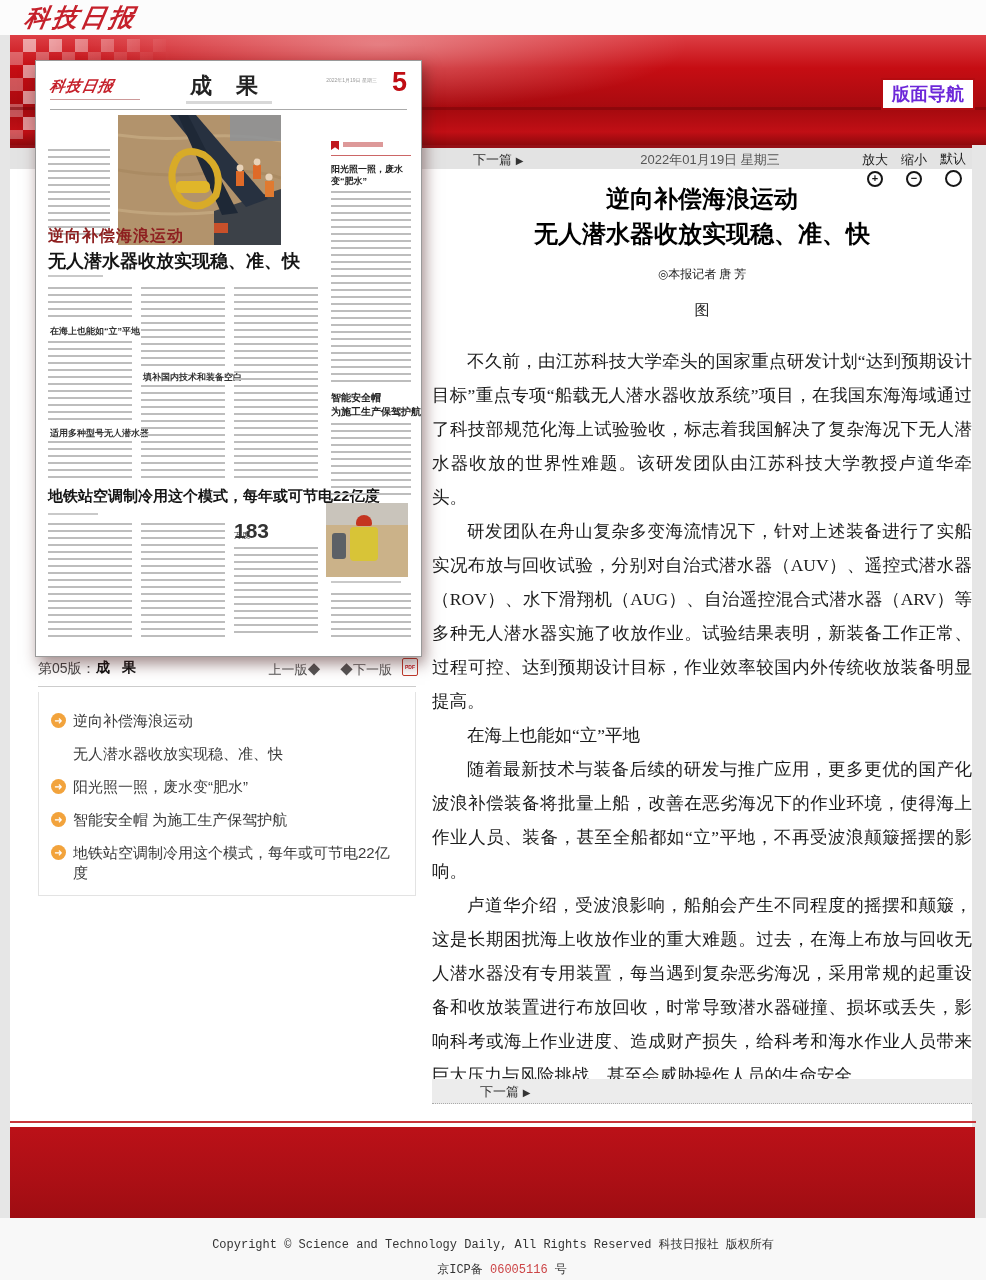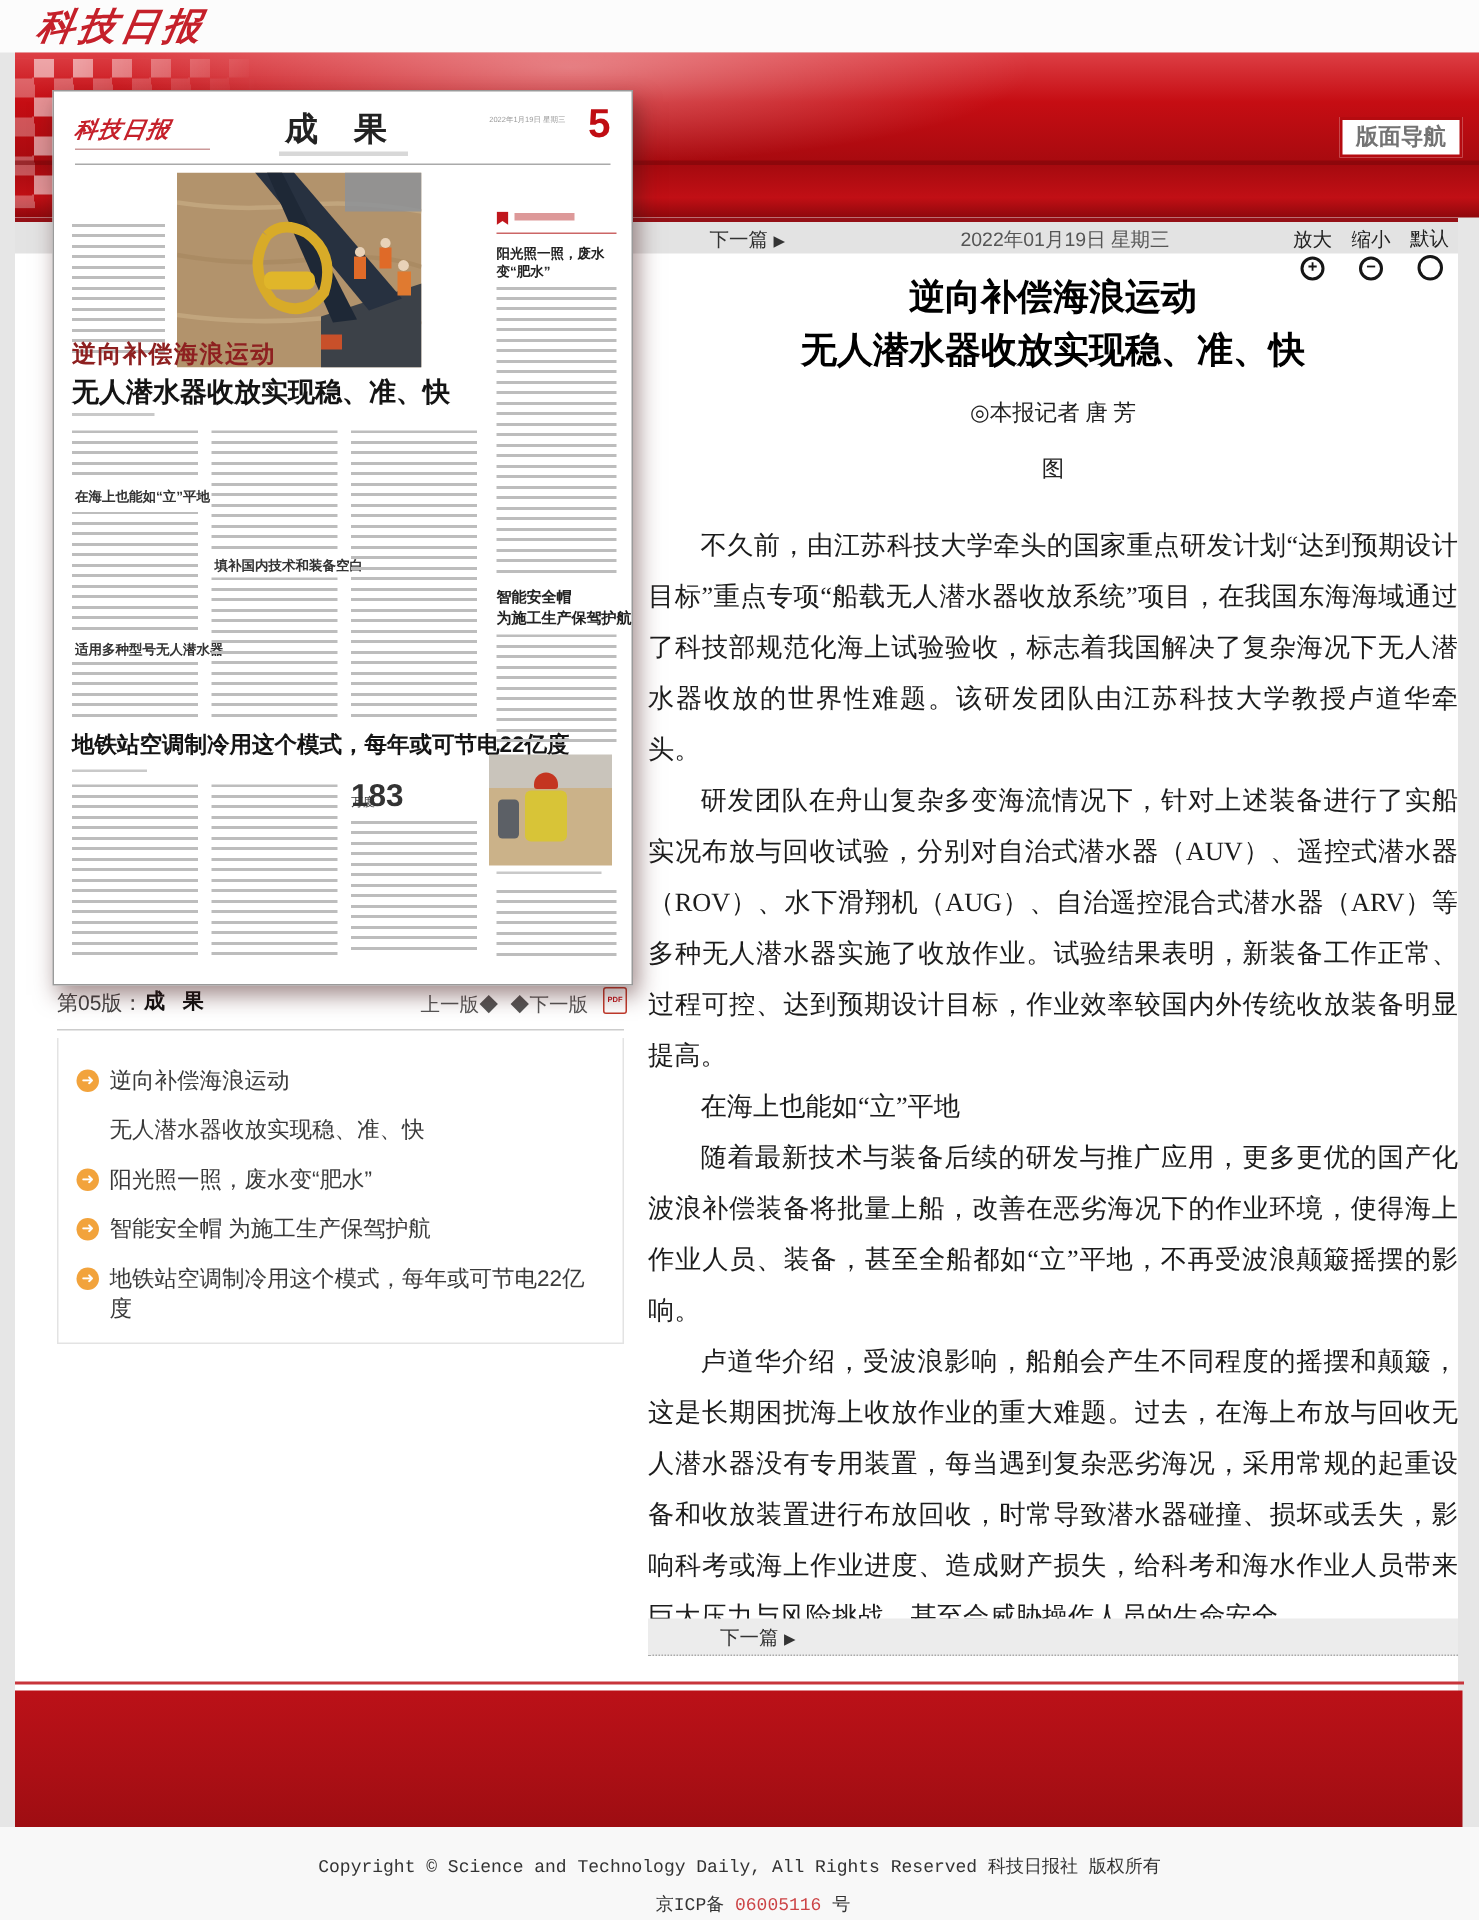--- a/index.html
+++ b/index.html
@@ -29,22 +29,22 @@
     background-size:26px 26px;
     -webkit-mask-image:linear-gradient(to right,#000 20%,transparent 85%);
     mask-image:linear-gradient(to right,#000 20%,transparent 85%);
   }
   .banner-swoosh {
     position:absolute; left:60px; top:-55px; width:620px; height:130px; border-radius:50%;
     background:radial-gradient(ellipse at center, rgba(255,255,255,.38), rgba(255,255,255,0) 70%);
   }
   .banner-band { position:absolute; left:0; right:0; top:72px; height:3px; background:rgba(120,6,9,.55); }
   .nav-btn {
-    position:absolute; right:11px; top:43px; background:#fff; color:#737373;
-    border:2px solid #b50b10; font-weight:bold; font-size:15px; padding:2px 9px; cursor:pointer;
+    position:absolute; right:11px; top:43px; background:#fff; color:#6d28d9;
+    border:2px solid #b50b10; font-weight:bold; font-size:18px; padding:2px 9px; cursor:pointer;
     font-family:"Liberation Sans", sans-serif;
   }
 
   
   .content-bg { left:10px; top:145px; right:14px; height:983px; background:#fff; }
   .bottom-bg  { left:0; top:1218px; right:0; bottom:0; background:#f8f8f8; }
 
   
   .toolbar {
     left:10px; top:145px; right:14px; height:21px;
@@ -115,21 +115,21 @@
   .t-vest { left:24px; top:24px; width:28px; height:34px; background:#d8c437; border-radius:4px; }
   .t-vest2 { left:6px; top:30px; width:14px; height:26px; background:#5c6066; border-radius:3px; }
   .t-pcap { left:295px; top:520px; width:70px; height:4px; }
   .t-rcol3 { left:295px; top:532px; width:80px; height:45px; }
 
   
   .edition-row { left:38px; top:655px; width:378px; height:28px; font-size:14px; color:#444; z-index:2; }
   .edition-label { position:absolute; left:0; top:5px; }
   .edition-name { position:absolute; left:58px; top:4px; font-weight:bold; color:#111; letter-spacing:4px; }
   .edition-nav { position:absolute; right:24px; top:6px; font-size:13px; color:#555; }
-  .edition-nav .lnk { cursor:pointer; margin-left:4px;text-align:right; }
+  .edition-nav .lnk { cursor:pointer; margin-left:16px;text-align:right; }
   .pdf-icon {
     position:absolute; right:-2px; top:3px; width:14px; height:16px; background:#fff;
     border:1px solid #c0392b; border-radius:2px; color:#c0171d; font-size:5px; font-weight:bold;
     text-align:center; line-height:16px; cursor:pointer;
   }
   .edition-hr { left:38px; top:686px; width:378px; height:1px; background:#ccc; }
 
   .article-list {
     left:38px; top:692px; width:376px; border:1px solid #e3e3e3; border-top:none;
     padding:6px 0 12px 0; z-index:2; background:#fff;
@@ -138,21 +138,21 @@
             display:flex; align-items:flex-start; gap:7px; line-height:20px; }
   .li-row.cont { padding-left:22px; }
   .bullet {
     flex:0 0 15px; width:15px; height:15px; border-radius:50%; background:#f2a33c; color:#fff;
     font-size:10px; line-height:15px; text-align:center; margin-top:2px;
   }
 
   
   .article { left:432px; top:168px; width:540px; height:912px; overflow:hidden; z-index:1; background:#fff; }
   .article-title { text-align:center; font-weight:bold; font-size:24px; line-height:33px; margin-top:14px; color:#000; }
-  .article-byline { text-align:center; font-size:15px; margin-top:16px; color:#222;
+  .article-byline { text-align:center; font-size:12px; margin-top:16px; color:#222;
                     font-family:"Liberation Serif","DejaVu Serif",serif; }
   .figure-label { text-align:center; font-size:15px; margin-top:18px; color:#222;
                   font-family:"Liberation Serif","DejaVu Serif",serif; }
   .article-body { margin-top:24px; font-family:"Liberation Serif","DejaVu Serif",serif;
                   font-size:17.5px; line-height:34px; color:#1c1c1c; text-align:justify; }
   .article-body p { text-indent:2em; margin:0; }
   .article-body p.lead { font-weight:bold; font-family:"Liberation Sans",sans-serif; color:#111; }
 
   .next-bar {
     left:432px; right:14px; top:1079px; height:25px; background:#ececec;

